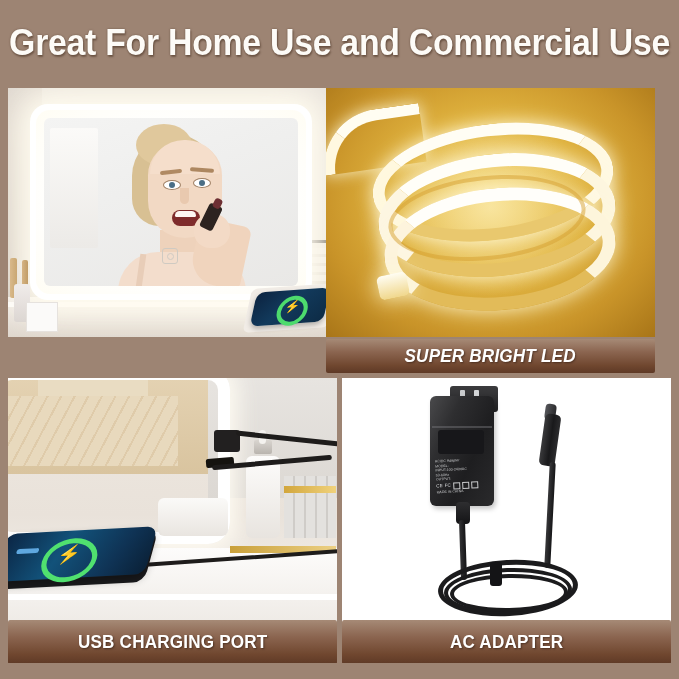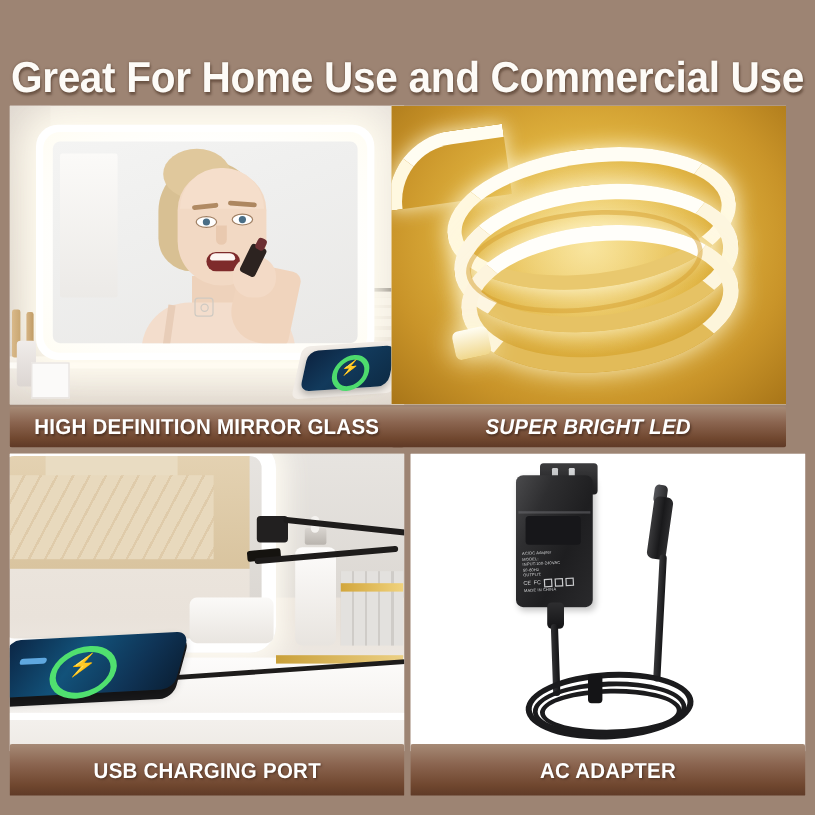--- a/index.html
+++ b/index.html
@@ -6,21 +6,21 @@
   body{
     width:679px;height:679px;overflow:hidden;
     background:#9d8473;
     font-family:"Liberation Sans", sans-serif;
   }
   .page{position:relative;width:679px;height:679px;}
 
   
   .header{
     position:absolute;left:0;top:0;width:679px;height:86px;
-    display:flex;align-items:flex-end;justify-content:center;
+    display:flex;align-items:center;justify-content:center;
   }
   .header-title{
     font-family:"Liberation Sans", sans-serif;
     font-weight:bold;
     font-size:36px;
     letter-spacing:-0.3px;
     color:#fdfbf7;
     transform:scaleX(0.94);
     text-shadow:0 0 2px rgba(70,45,30,.55), 1px 2px 2px rgba(60,38,25,.45);
     white-space:nowrap;
@@ -224,23 +224,20 @@
           <div class="tapB"></div>
           <div class="bottle"></div>
           <div class="boxw"></div>
           <div class="pad"></div>
           <div class="phone">
             <div class="ring"></div>
             <div class="bolt">⚡</div>
           </div>
         </div>
       </div>
-      <div class="caption">
-        <span class="caption-text">HIGH DEFINITION MIRROR GLASS</span>
-      </div>
     </div>
 
     <div class="cell c1">
       <div class="photo">
         <div class="sc2">
           <div class="halo"></div>
           <div class="tail"></div>
           <div class="coil r1"></div>
           <div class="coil r2"></div>
           <div class="coil r3"></div>

